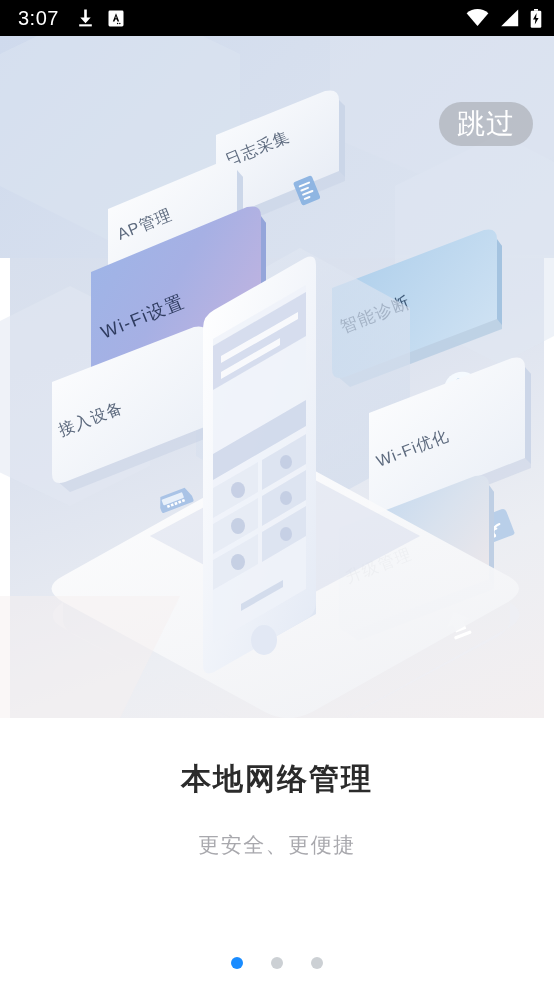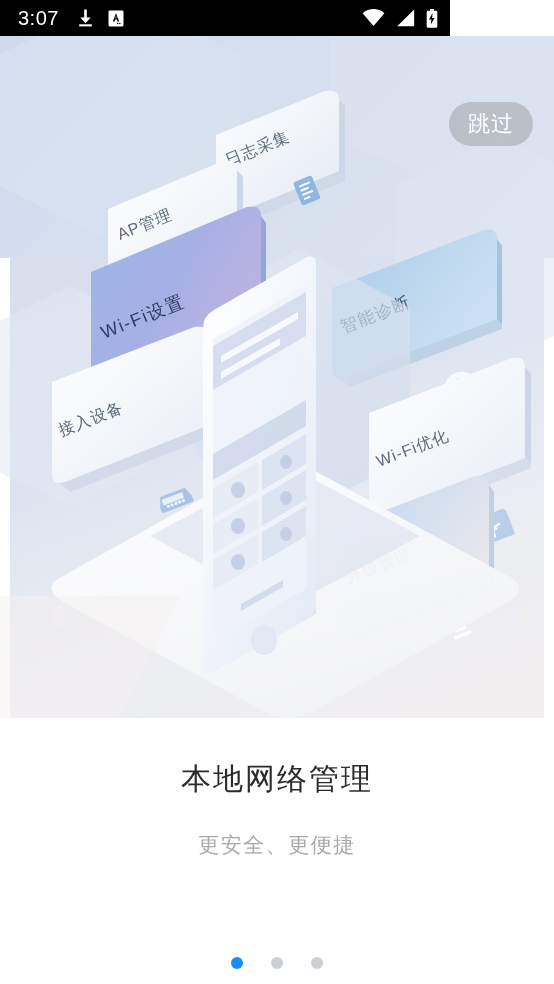--- a/index.html
+++ b/index.html
@@ -6,21 +6,21 @@
   html, body {
     width: 554px; height: 984px;
     font-family: "Liberation Sans", "DejaVu Sans", sans-serif;
     background: #ffffff;
     overflow: hidden;
   }
   .screen { position: relative; width: 554px; height: 984px; background:#fff; }
 
   
   .statusbar {
-    position: absolute; top: 0; left: 0; width: 450px; height: 36px;
+    position: absolute; top: 0; left: 0; width: 554px; height: 36px;
     background: #000; color: #fff;
     display: flex; align-items: center; padding: 0 12px 0 18px;
   }
   .sb-time { font-size: 20px; letter-spacing: .5px; line-height: 1; }
   .sb-left-icons { display: flex; align-items: center; gap: 14px; margin-left: 18px; }
   .sb-spacer { flex: 1 1 auto; }
   .sb-right-icons { display: flex; align-items: center; gap: 11px; }
   .sb-icon { display: block; }
 
   
@@ -37,30 +37,30 @@
   }
   .illo-clip { position: absolute; inset: 0; overflow: hidden; }
   .illo-svg { position: absolute; top: 0; left: 0; }
 
   
   .skip-btn {
     position: absolute; top: 66px; right: 21px;
     min-width: 84px; height: 44px; padding: 0 18px;
     border-radius: 22px;
     background: rgba(166,170,176,0.62);
-    color: #ffffff; font-size: 22px;
+    color: #ffffff; font-size: 28px;
     display: flex; align-items: center; justify-content: center;
     letter-spacing: 1px;
     border: none; cursor: pointer;
   }
 
   
   .caption { position: absolute; top: 760px; left: 0; width: 554px; text-align: center; }
   .caption-title {
-    font-size: 30px; color: #2b2b2b; font-weight: 400; letter-spacing: 2px; line-height: 1.25;
+    font-size: 30px; color: #2b2b2b; font-weight: 700; letter-spacing: 2px; line-height: 1.25;
   }
   .caption-sub {
     margin-top: 33px; font-size: 21px; color: #a8a8ad; letter-spacing: 1.5px; line-height: 1.3;
   }
 
   
   .dots {
     position: absolute; top: 957px; left: 0; width: 554px;
     display: flex; align-items: center; justify-content: center; gap: 28px;
   }

